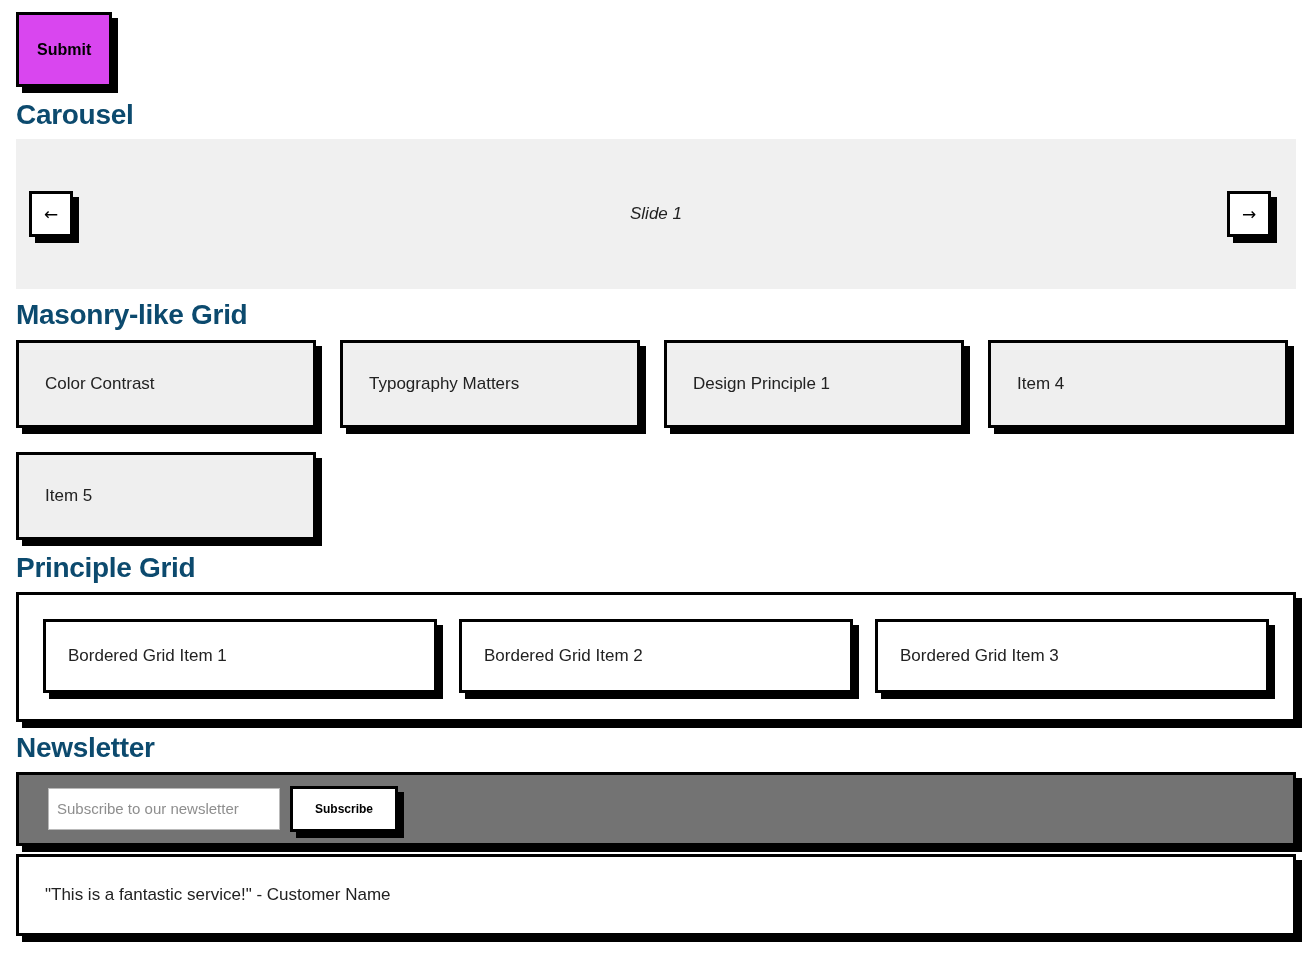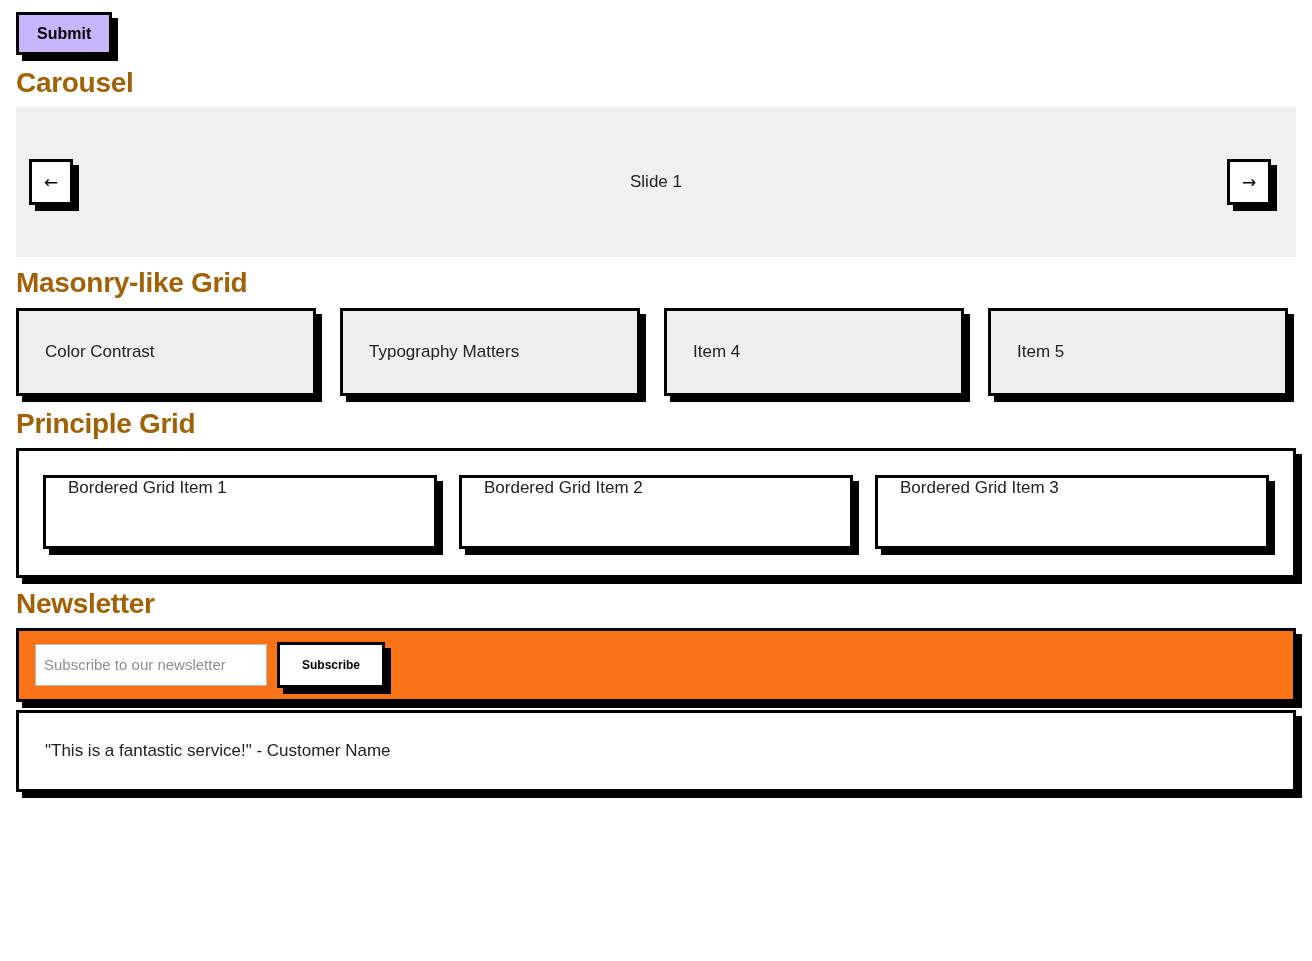--- a/index.html
+++ b/index.html
@@ -21,55 +21,56 @@
     width: 1312px;
     padding: 0 16px;
   }
 
   h2.section-title {
     font-size: 28px;
     font-weight: bold;
     line-height: 1.15;
     margin: 10px 0 8px 0;
     letter-spacing: -0.3px;
-    color: #a16207;
+    color: #0c4a6e;
   }
 
   
   .submit-row {
     padding-top: 12px;
     padding-bottom: 2px;
   }
   .btn-submit {
     display: inline-block;
-    background: #c4b5fd;
+    background: #d946ef;
     border: 3px solid #000000;
     box-shadow: 6px 6px 0 #000000;
     font-family: "Liberation Sans", sans-serif;
     font-size: 16px;
     font-weight: bold;
     color: #000000;
-    padding: 9px 18px;
+    padding: 25px 18px;
     cursor: pointer;
     line-height: 1.2;
   }
 
   
   .carousel {
     position: relative;
     background: #f0f0f0;
     height: 150px;
     display: flex;
     align-items: center;
     justify-content: center;
     margin-bottom: 6px;
   }
   .carousel-slide {
     font-size: 17px;
     color: #222222;
+    font-style: italic;
   }
   .carousel-btn {
     position: absolute;
     top: 50%;
     transform: translateY(-50%);
     width: 44px;
     height: 46px;
     background: #ffffff;
     border: 3px solid #000000;
     box-shadow: 6px 6px 0 #000000;
@@ -117,32 +118,33 @@
     gap: 22px;
     margin-bottom: 8px;
   }
   .bordered-grid-item {
     flex: 1 1 0;
     height: 74px;
     background: #ffffff;
     border: 3px solid #000000;
     box-shadow: 6px 6px 0 #000000;
     display: flex;
-    padding: 0 22px;
+    align-items: center;
+    padding: 12px 22px;
     font-size: 17px;
     color: #222222;
     cursor: pointer;
   }
 
   
   .newsletter-outer {
     border: 3px solid #000000;
     box-shadow: 6px 6px 0 #000000;
-    background: #f97316;
-    padding: 16px;
+    background: #737373;
+    padding: 29px;
     display: flex;
     align-items: center;
     margin-bottom: 8px;
     height: 74px;
   }
   .newsletter-input {
     width: 232px;
     height: 42px;
     border: 1px solid #b9b9b9;
     background: #ffffff;
@@ -199,20 +201,23 @@
 
   <h2 class="section-title">Masonry-like Grid</h2>
   <div class="masonry">
     <div class="masonry-item">
       <span>Color Contrast</span>
     </div>
     <div class="masonry-item">
       <span>Typography Matters</span>
     </div>
     <div class="masonry-item">
+      <span>Design Principle 1</span>
+    </div>
+    <div class="masonry-item">
       <span>Item 4</span>
     </div>
     <div class="masonry-item">
       <span>Item 5</span>
     </div>
   </div>
 
   <h2 class="section-title">Principle Grid</h2>
   <div class="bordered-grid-outer">
     <div class="bordered-grid-item">

